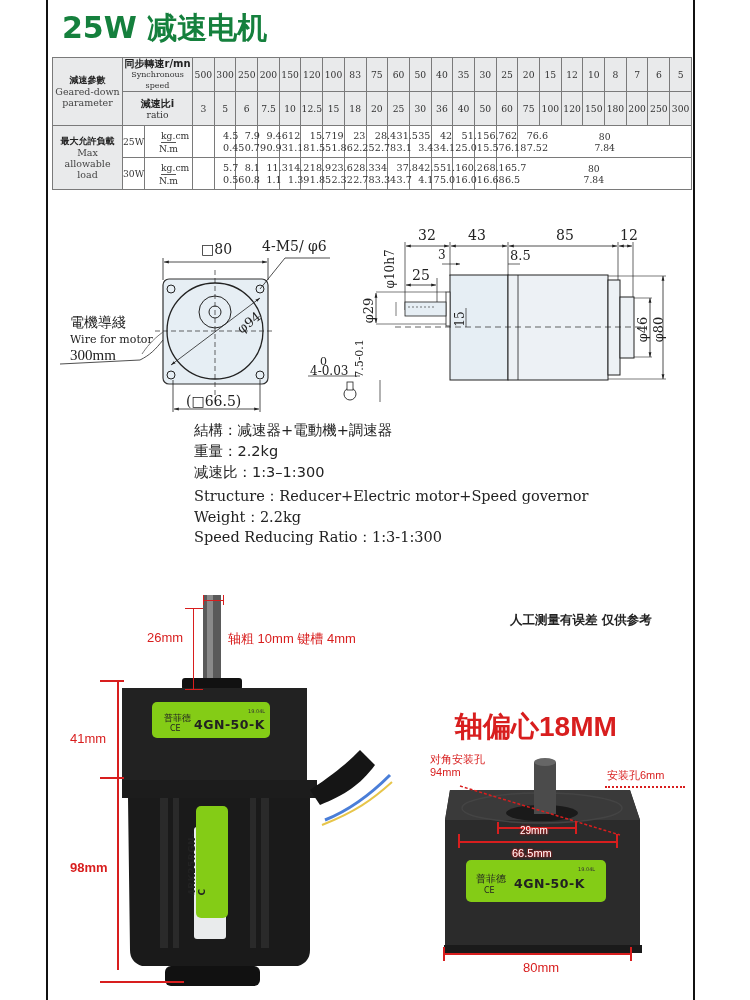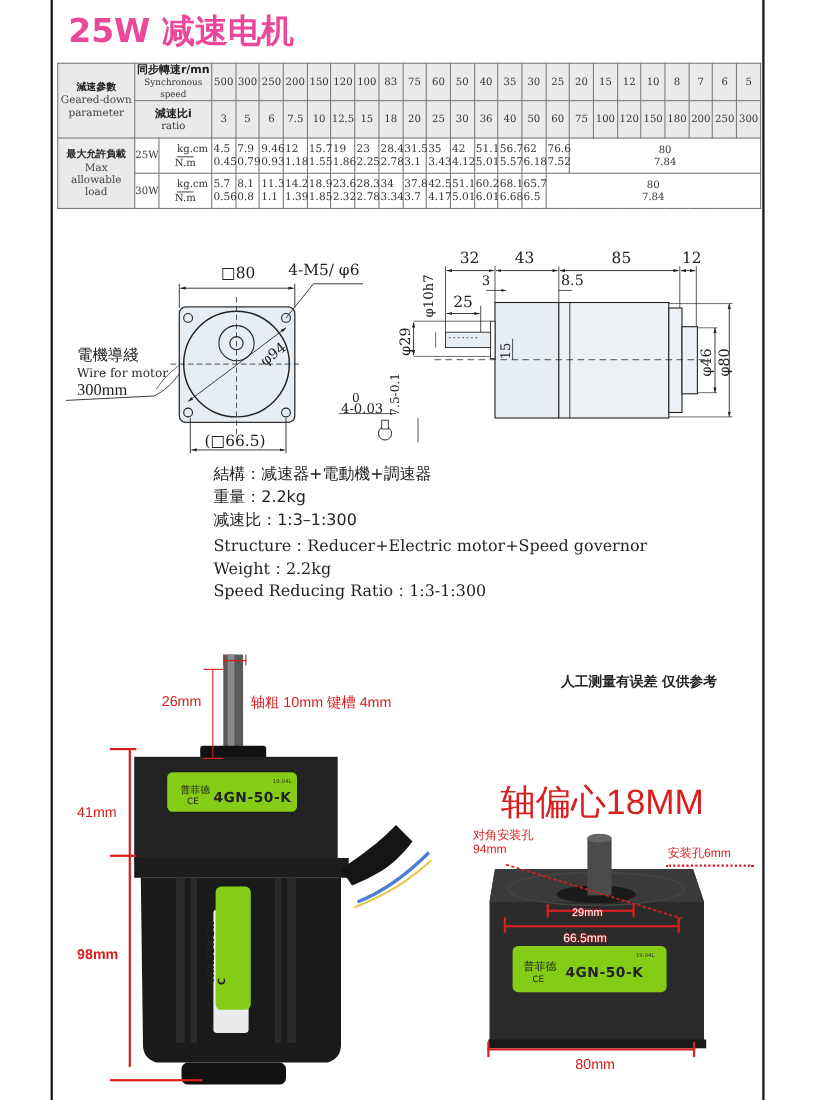--- a/index.html
+++ b/index.html
@@ -1,32 +1,32 @@
 <!DOCTYPE html>
 <html><head>
 <meta charset="utf-8">
 <style>
   html, body { margin:0; padding:0; background:#fff; }
   body { width:750px; height:1000px; position:relative; overflow:hidden; font-family:"DejaVu Sans", sans-serif; color:#111; }
   .frame-line { position:absolute; top:0; width:2px; height:1000px; background:#111; }
-  .title { position:absolute; left:62px; top:8px; font-family:"DejaVu Sans", sans-serif; font-weight:bold; font-size:30px; letter-spacing:0px; color:#ec4899; }
+  .title { position:absolute; left:62px; top:8px; font-family:"DejaVu Sans", sans-serif; font-weight:bold; font-size:30px; letter-spacing:0px; color:#15803d; }
 
   
   table.spec { position:absolute; left:52px; top:57px; width:640px; border-collapse:collapse; font-family:"DejaVu Serif", serif; font-size:9.2px; color:#333; table-layout:fixed; }
   table.spec td { border:1px solid #7a7a7a; text-align:center; padding:0; line-height:11px; }
   table.spec td.g { background:#e9eaeb; }
   table.spec tr.h1 td { height:31px; }
   table.spec tr.h2 td { height:33px;margin-top:16px; }
   table.spec tr.d td { height:31px; }
   .lbl-cn { font-family:"DejaVu Sans", sans-serif; font-weight:bold; font-size:9px; color:#222; }
   .lbl-en { font-size:9.5px; color:#444; }
   .unit { display:block; }
   .unit .u1 { display:block; border-bottom:1px solid #555; margin:0 16px; padding-bottom:1px; }
   .dv { text-align:left !important; padding-left:1px !important; font-size:9.6px; line-height:12px !important; }
-  .dv span { display:block; }
+  .dv span { display:block;padding-left:29px; }
   .wide { background:#fff; }
 
   
   .drw { position:absolute; }
   .drw-text { position:absolute; font-family:"DejaVu Serif", serif; font-size:14px; color:#222; white-space:nowrap; }
   .drw-text-sans { position:absolute; font-family:Liberation Serif, serif; font-size:14px; color:#222; white-space:nowrap;text-align:center; }
 
   
   .spec-cn { position:absolute; left:194px; font-family:"DejaVu Sans", sans-serif; font-size:14.5px; color:#222; white-space:nowrap; }
   .spec-en { position:absolute; left:194px; font-family:"DejaVu Serif", serif; font-size:14.5px; color:#222; white-space:nowrap; }
@@ -425,21 +425,21 @@
   <ellipse cx="105" cy="12" rx="11" ry="4" fill="#666"></ellipse>
   <rect x="4" y="195" width="198" height="8" fill="#1a1a1a"></rect>
 </svg>
 <div class="plate" style="left:466px;top:860px;width:140px;height:42px">
   <div class="brand" style="left:10px;top:12px;font-size:10px">普菲德</div>
   <div class="ce" style="left:18px;top:26px">CE</div>
   <div class="model" style="left:48px;top:16px">4GN-50-K</div>
   <div class="date" style="left:112px;top:6px">19.04L</div>
 </div>
 
-<div class="red" style="left:455px;top:708px;font-size:32px;font-weight:normal">轴偏心18MM</div>
+<div class="red" style="left:455px;top:708px;font-size:28px;font-weight:bold">轴偏心18MM</div>
 <div class="red" style="left:430px;top:752px;font-size:11px">对角安装孔</div>
 <div class="red" style="left:430px;top:766px;font-size:11px">94mm</div>
 <div class="red" style="left:607px;top:768px;font-size:11px">安装孔6mm</div>
 <div style="position:absolute;left:605px;top:786px;width:80px;border-top:2px dotted #d81e1e"></div>
 <svg class="drw" style="left:440px;top:780px" width="200" height="60">
     <line x1="20" y1="6" x2="180" y2="55" stroke="#d81e1e" stroke-width="1.5" stroke-dasharray="3,2"></line>
   </svg>
 <div class="red-line" style="left:497px;top:827px;width:79px;height:2px"></div>
 <div class="red-line" style="left:497px;top:822px;width:2px;height:12px"></div>
 <div class="red-line" style="left:575px;top:822px;width:2px;height:12px"></div>

